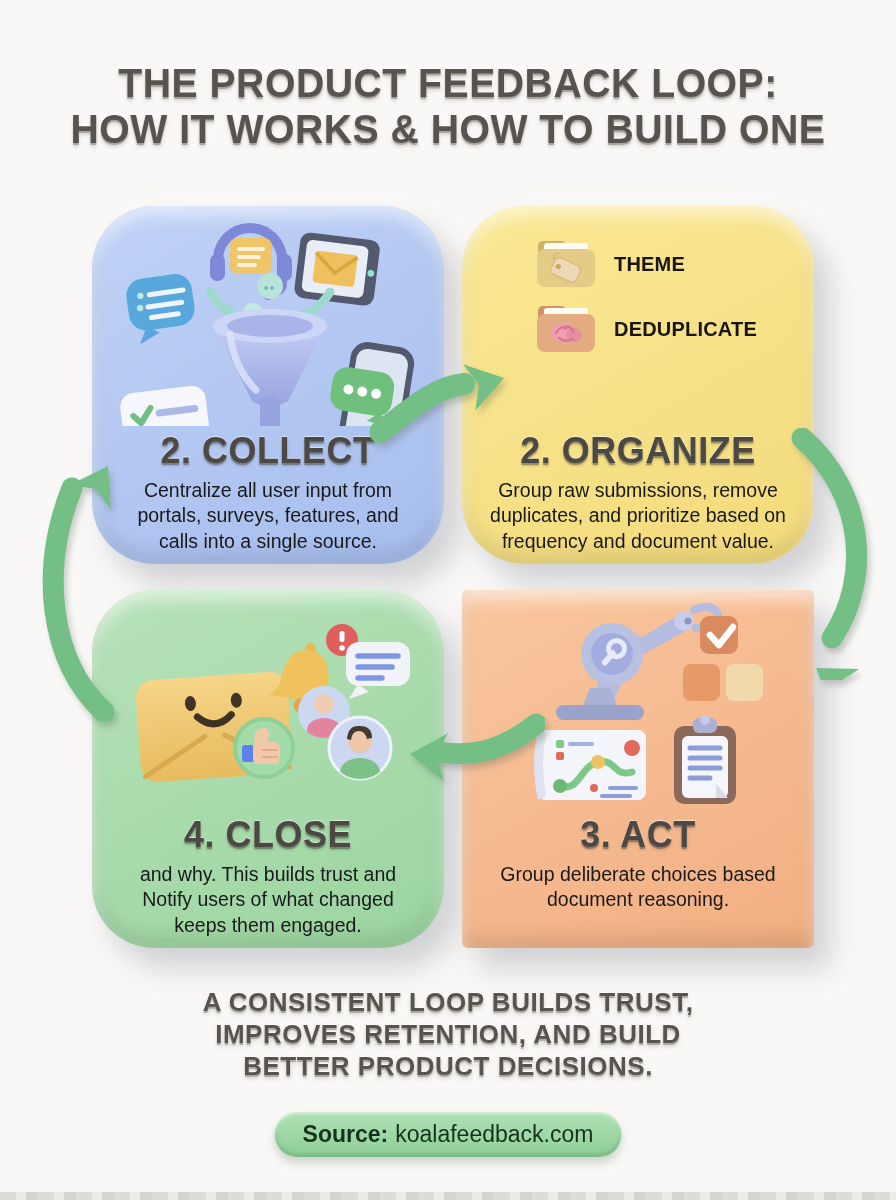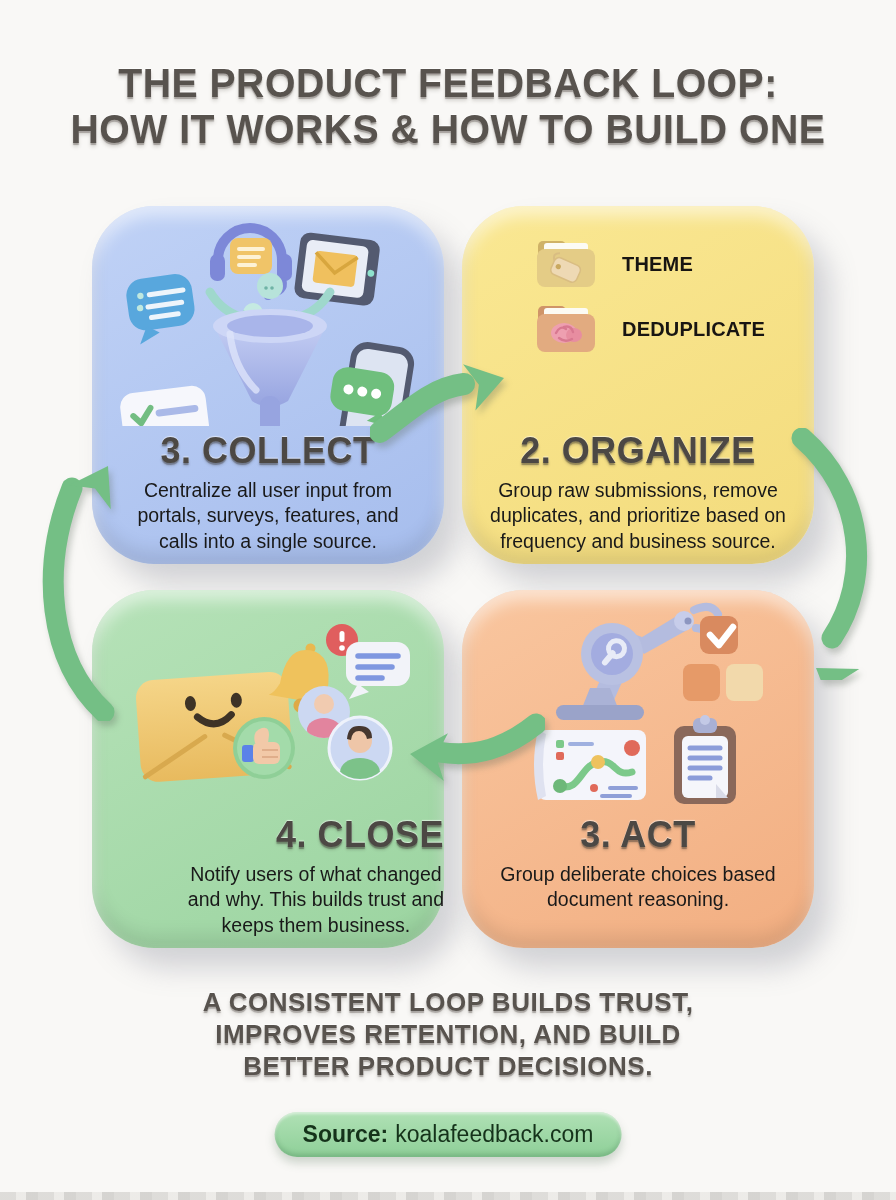--- a/index.html
+++ b/index.html
@@ -13,30 +13,30 @@
   .summary{top:986px;font-size:26px;line-height:1.24;}
   .big-head span{display:block;}
   
   .card{position:absolute;width:352px;height:358px;border-radius:62px;
         display:flex;flex-direction:column;align-items:center;
         box-shadow:16px 20px 28px rgba(120,122,138,.30),
                    inset 0 10px 16px rgba(255,255,255,.55),
                    inset 0 -12px 18px rgba(0,0,0,.10);}
   .card-collect{left:92px;top:206px;background:linear-gradient(150deg,#c0d2f6,#a6bded);}
   .card-organize{left:462px;top:206px;background:linear-gradient(150deg,#fae893,#f3db7c);}
-  .card-close{left:92px;top:590px;background:linear-gradient(150deg,#b6e2b8,#9bd4a0);align-items:flex-end;}
-  .card-act{left:462px;top:590px;background:linear-gradient(150deg,#f9c69f,#f2ae81);}
+  .card-close{left:92px;top:590px;background:linear-gradient(150deg,#b6e2b8,#9bd4a0);}
+  .card-act{left:462px;top:590px;background:linear-gradient(150deg,#f9c69f,#f2ae81);border-radius:6px;}
   .icon-area{width:352px;height:220px;flex:none;}
   .card h2{margin:4px 0 6px;font-size:36px;font-weight:bold;color:#4c4844;letter-spacing:.5px;
            text-shadow:0 -1px 1px rgba(255,255,255,.55),0 2px 1px rgba(55,50,45,.40),0 3px 3px rgba(55,50,45,.20);}
   .card p{margin:0;text-align:center;font-size:19.5px;line-height:1.3;color:#191919;font-weight:500;}
   .card p span{display:block;}
   
   .org-rows{padding:30px 0 0 72px;display:flex;flex-direction:column;gap:9px;box-sizing:border-box;}
-  .org-row{display:flex;align-items:center;gap:24px;}
+  .org-row{display:flex;align-items:center;gap:16px;}
   .org-row .lbl{font-size:20px;font-weight:bold;color:#181512;line-height:1.1;max-width:168px;letter-spacing:.2px;}
   
   .arrow{position:absolute;filter:drop-shadow(3px 5px 3px rgba(85,100,85,.30));}
   
   .pill{position:absolute;top:1112px;left:50%;transform:translateX(-50%);
         background:linear-gradient(180deg,#b0e1b5,#8ecf98);border-radius:24px;
         padding:9px 28px;font-size:23px;color:#15321a;white-space:nowrap;
         box-shadow:0 6px 10px rgba(90,120,95,.28), inset 0 2px 3px rgba(255,255,255,.55), inset 0 -3px 5px rgba(0,60,20,.18);}
   .pill b{font-weight:bold;margin-right:7px;margin-top:14px;}
   .bottom-strip{position:absolute;left:0;bottom:0;width:896px;height:8px;opacity:.55;
@@ -122,21 +122,21 @@
         <rect x="252" y="138" width="64" height="112" rx="17" fill="#535a70"></rect>
         <rect x="258" y="145" width="52" height="98" rx="11" fill="#dde4f2"></rect>
         <rect x="238" y="166" width="62" height="44" rx="15" fill="#6fbf7d"></rect>
         <path d="M290,206 l10,13 l-22,-3 z" fill="#6fbf7d"></path>
         <circle cx="255" cy="188" r="5" fill="#ffffff"></circle>
           <circle cx="269" cy="188" r="5" fill="#ffffff"></circle>
           <circle cx="283" cy="188" r="5" fill="#ffffff"></circle>
         <circle cx="284" cy="234" r="4.5" fill="#7de0c3"></circle>
       </g>
     </svg>
-    <h2>3. COLLECT</h2>
+    <h2>2. COLLECT</h2>
     <p>
       <span>Centralize all user input from</span>
       <span>portals, surveys, features, and</span>
       <span>calls into a single source.</span>
     </p>
   </section>
 
   <section class="card card-organize">
     <div class="icon-area org-rows">
       <div class="org-row">
@@ -161,21 +161,21 @@
           <ellipse cx="40" cy="34" rx="8" ry="7" fill="#e78da0"></ellipse>
           <path d="M22,32 q4,-8 10,-4 M30,26 q7,-2 9,5 M25,37 q6,5 13,1" fill="none" stroke="#d87890" stroke-width="2.4" stroke-linecap="round"></path>
         </svg>
         <div class="lbl">DEDUPLICATE</div>
       </div>
     </div>
     <h2>2. ORGANIZE</h2>
     <p>
       <span>Group raw submissions, remove</span>
       <span>duplicates, and prioritize based on</span>
-      <span>frequency and business source.</span>
+      <span>frequency and document value.</span>
     </p>
   </section>
 
   <section class="card card-close">
     <svg class="icon-area" viewBox="0 0 352 220">
       <defs>
         <linearGradient id="gEnv" x1="0" y1="0" x2="0" y2="1">
           <stop offset="0" stop-color="#f5d588"></stop>
             <stop offset="1" stop-color="#e8ba5e"></stop>
         </linearGradient>
@@ -236,23 +236,23 @@
         <circle cx="172" cy="158" r="27" fill="#a3dbaa"></circle>
         <rect x="150" y="155" width="12" height="17" rx="3" fill="#5b82e8"></rect>
         <rect x="161" y="152" width="27" height="22" rx="6" fill="#f2c9a8"></rect>
         <path d="M163,153 q-3,-12 7,-15 q7,-2 7,7 l-1,8 z" fill="#f2c9a8"></path>
         <line x1="170" y1="160" x2="186" y2="160" stroke="#e0ae8b" stroke-width="2"></line>
         <line x1="170" y1="167" x2="186" y2="167" stroke="#e0ae8b" stroke-width="2"></line>
       </g>
     </svg>
     <h2>4. CLOSE</h2>
     <p>
+      <span>and why. This builds trust and</span>
       <span>Notify users of what changed</span>
-      <span>and why. This builds trust and</span>
-      <span>keeps them business.</span>
+      <span>keeps them engaged.</span>
     </p>
   </section>
 
   <section class="card card-act">
     <svg class="icon-area" viewBox="0 0 352 220">
 
       <g>
         <path d="M132,104 L160,40 L180,47 L152,110 Z" fill="#b4bcdf"></path>
         <path d="M172,52 L218,24 L227,39 L182,64 Z" fill="#b4bcdf"></path>
         <circle cx="222" cy="31" r="10" fill="#c7cdea"></circle>

